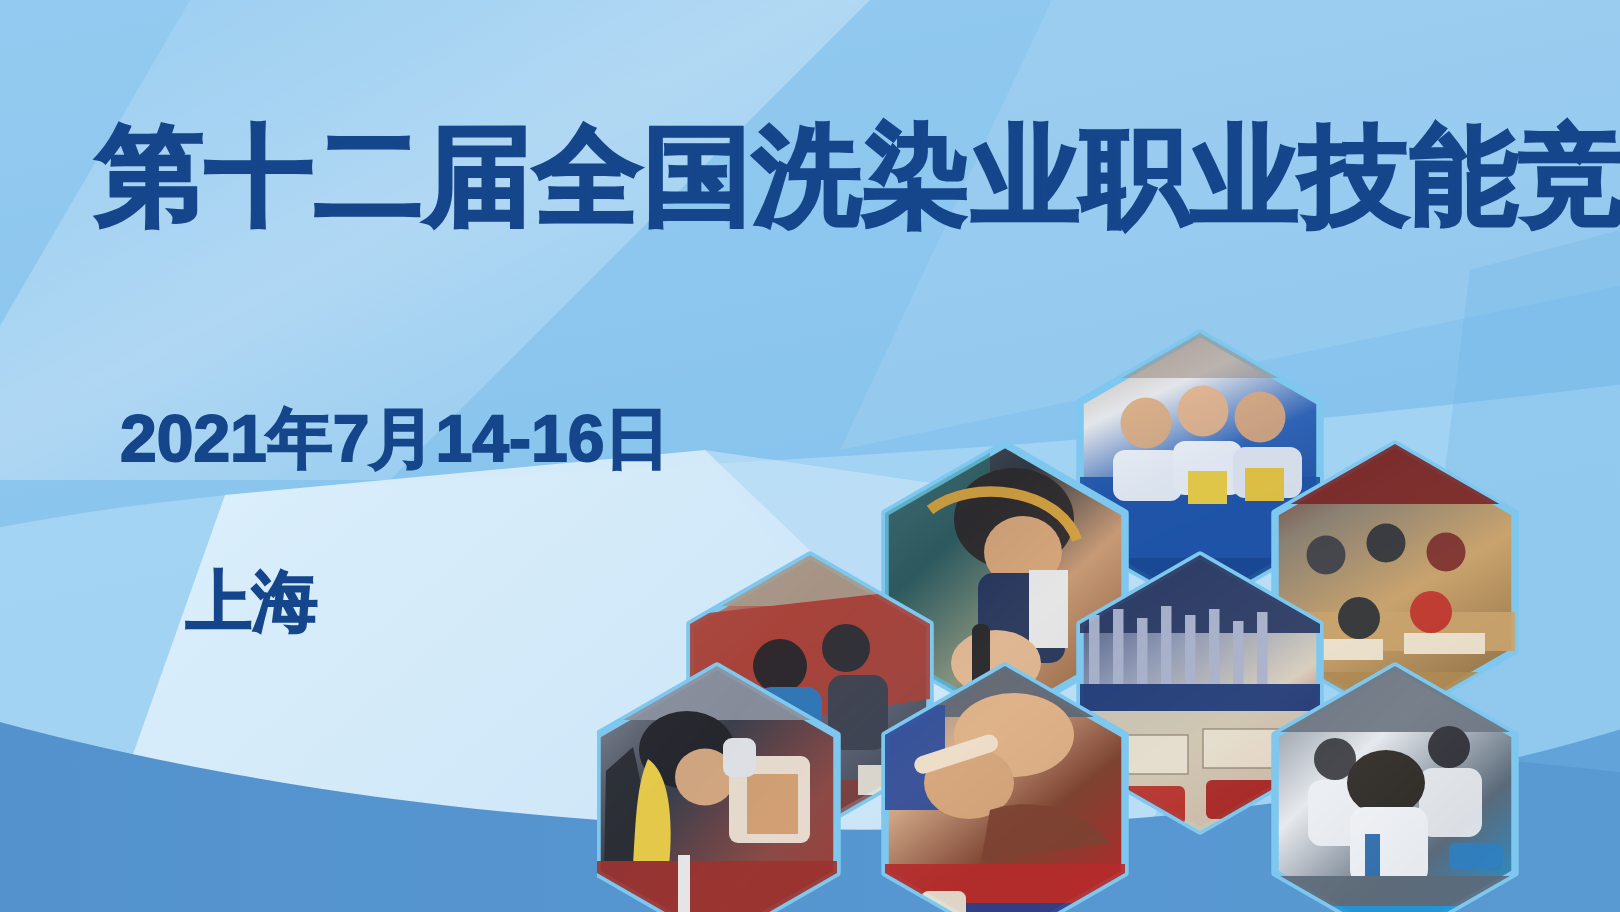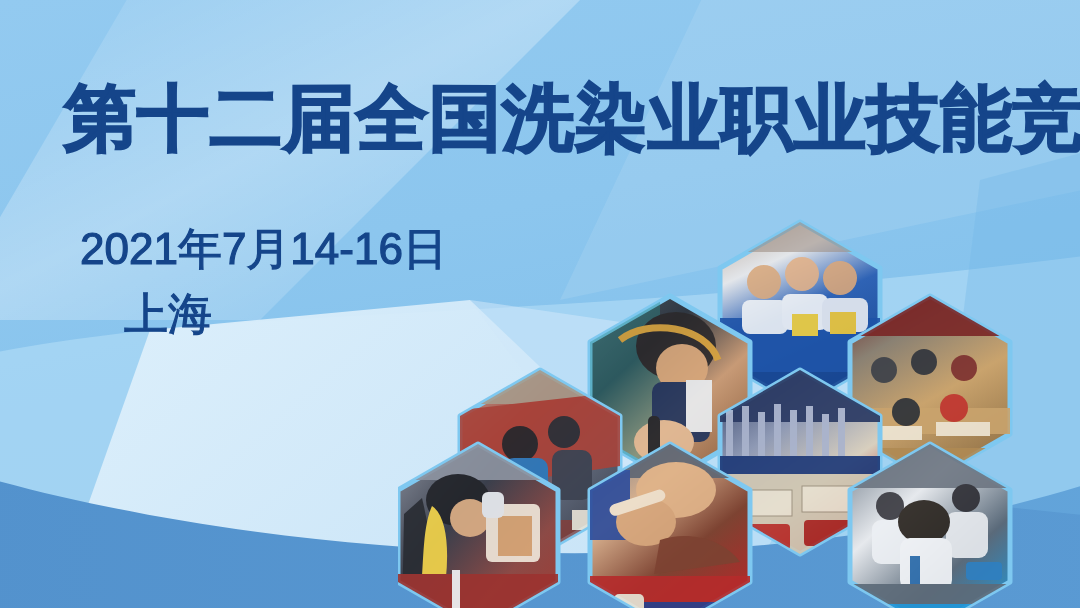--- a/index.html
+++ b/index.html
@@ -45,24 +45,25 @@
   .date-block {
     position: absolute;
     left: 80px;
     top: 216px;
     color: #15458a;
   }
   .date-row {
     display: flex;
     align-items: flex-end;
     font-size: 44px;
-    font-weight: 400;
+    font-weight: 700;
     line-height: 1.48;
     letter-spacing: 0px;
     white-space: nowrap;
+    margin-top: 44px;
     -webkit-text-stroke: 1.2px #15458a;
   }
   .date-row .date-text {
     display: inline-block;
   }
   .date-row .city-text {
     display: inline-block;
     margin-left: 44px;
   }
 

